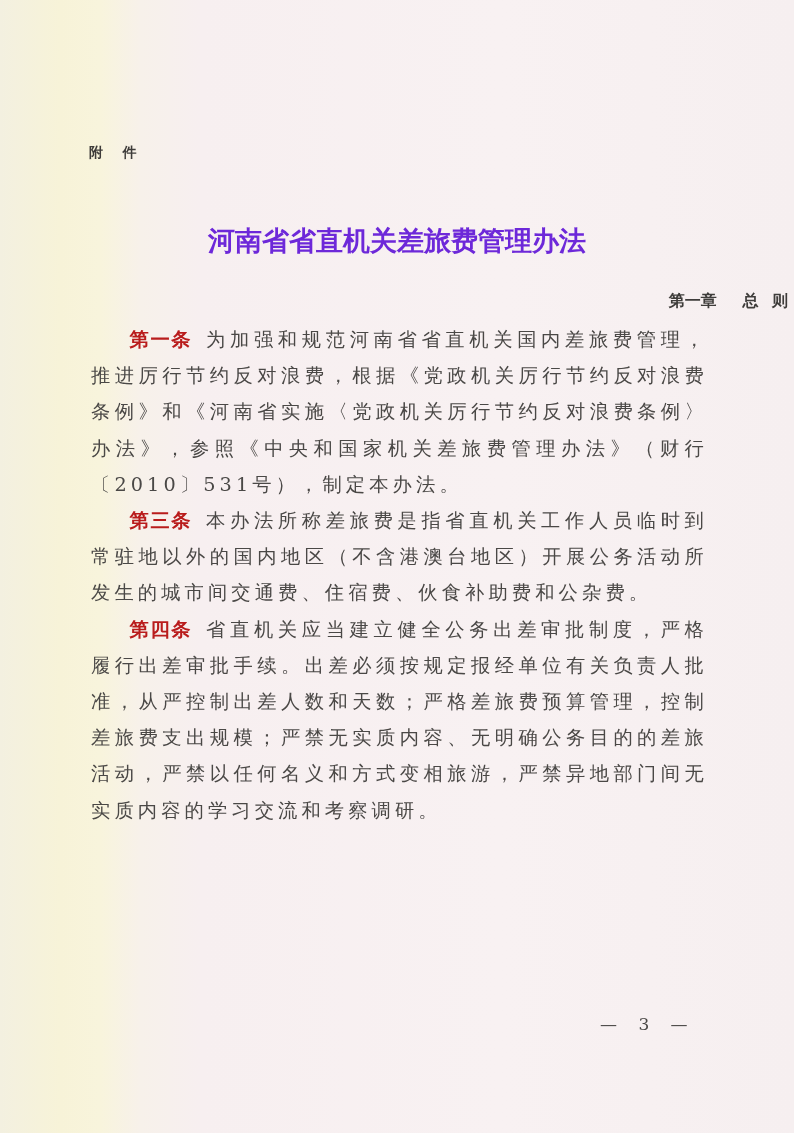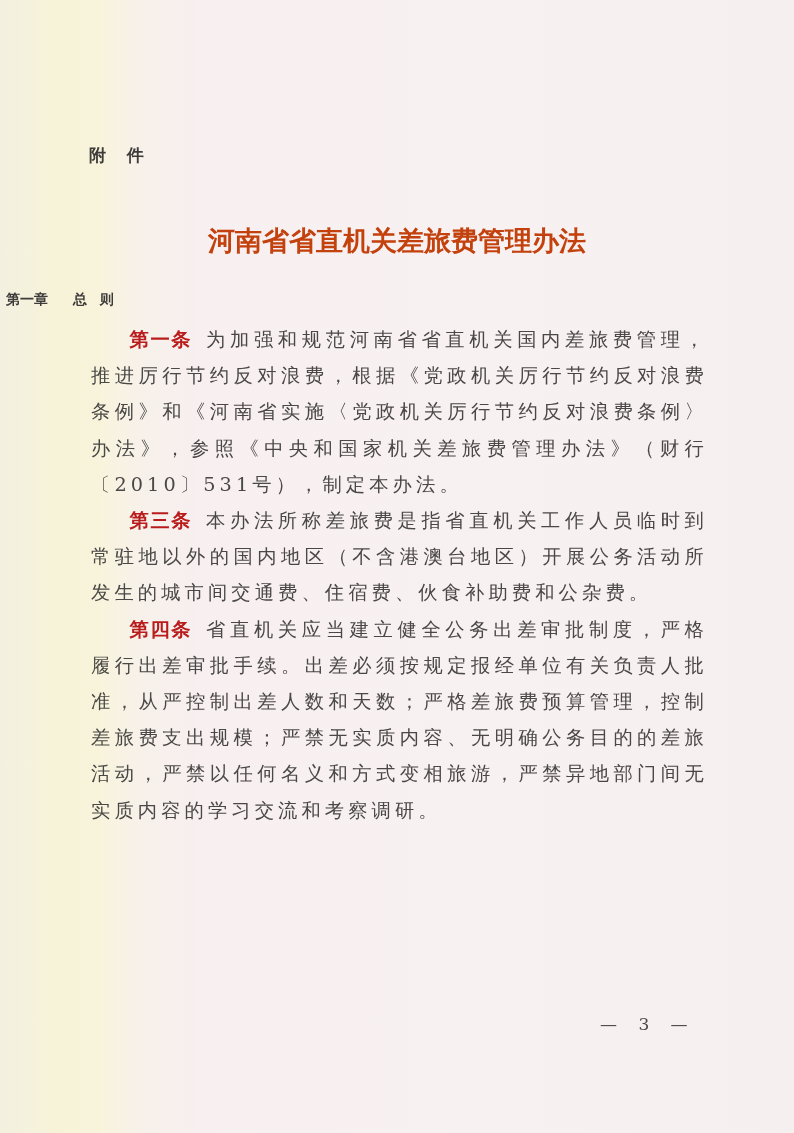--- a/index.html
+++ b/index.html
@@ -5,32 +5,32 @@
   html, body { margin: 0; padding: 0; }
   body {
     width: 794px; height: 1133px; overflow: hidden; position: relative;
     background: linear-gradient(90deg, #f3f0e0 0px, #f7f3d8 60px, #f8f4dc 100px, #f7f1ea 140px, #f7eff0 200px, #f8f1f2 500px, #f6eff0 794px);
     font-family: "DejaVu Serif", "Liberation Serif", serif;
     color: #4a4846;
   }
   .page { position: absolute; left: 0; top: 0; width: 794px; height: 1133px; }
   .attach {
     position: absolute; left: 89px; top: 144px;
-    font-family: Liberation Sans, sans-serif; font-weight: bold;
-    font-size: 17px; letter-spacing: 8px; color: #3e3c3a;
+    font-family: Liberation Serif, serif; font-weight: bold;
+    font-size: 14px; letter-spacing: 8px; color: #3e3c3a;
   }
   .title {
     position: absolute; left: 0; width: 794px; top: 223px; text-align: center;
     font-family: "DejaVu Serif", serif; font-size: 27px; font-weight: bold;
-    color: #c2410c; letter-spacing: 0px;
+    color: #6d28d9; letter-spacing: 0px;
   }
   .chapter {
-    position: absolute; left: 0; width: 794px; top: 291px; text-align: left;
+    position: absolute; left: 0; width: 794px; top: 291px; text-align: right;
     font-family: "DejaVu Sans", sans-serif; font-weight: bold;
-    font-size: 14px; color: #3e3c3a; word-spacing: 8px;
+    font-size: 16px; color: #3e3c3a; word-spacing: 8px;
   }
   .chapter span { margin: 0 6px; }
   .body-text {
     position: absolute; left: 91px; top: 322px; width: 617px;
     font-size: 19.3px; line-height: 36.2px; letter-spacing: 4.1px;
     text-align: justify; text-align-last: left;
   }
   .para { text-indent: 2em; margin: 0; }
   .art {
     font-family: "DejaVu Sans", sans-serif; font-weight: bold;

